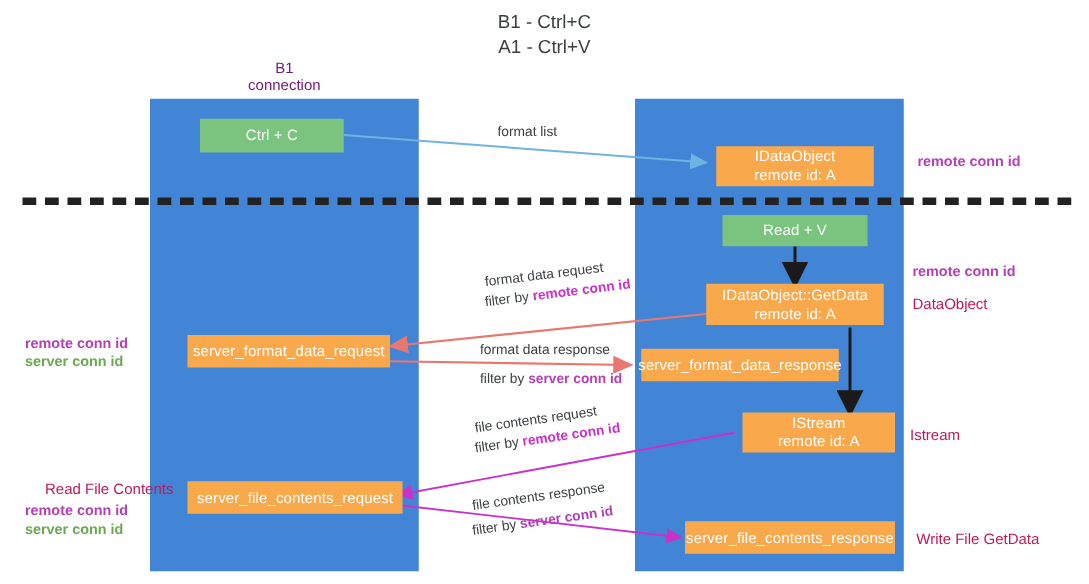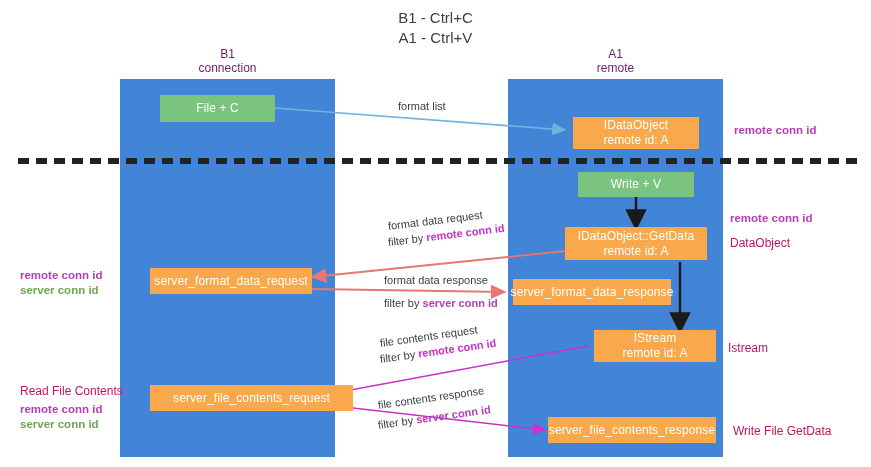--- a/index.html
+++ b/index.html
@@ -96,22 +96,20 @@
 </head>
 <body>
 
 <div id="stage">
 
   <div class="abs title">B1 - Ctrl+C
 A1 - Ctrl+V</div>
 
   <div class="abs lane-header" style="left:120px; top:47px; width:215px;">B1
 connection</div>
-  <div class="abs lane-header" style="left:508px; top:47px; width:215px;">A1
-remote</div>
 
   <div class="abs lane" style="left:120px; top:79px; width:215px; height:378px;"></div>
   <div class="abs lane" style="left:508px; top:79px; width:215px; height:378px;"></div>
 
   <svg class="overlay" viewBox="0 0 871 467">
     <defs>
       <marker id="ah-blue" markerWidth="9" markerHeight="8" refX="8" refY="4" orient="auto">
         <path d="M0,0 L9,4 L0,8 z" fill="#6fb3e0"></path>
       </marker>
       <marker id="ah-red" markerWidth="9" markerHeight="8" refX="8" refY="4" orient="auto">
@@ -135,38 +133,38 @@
 
     <path d="M576,250 L312,277" stroke="#e8776f" stroke-width="1.8" fill="none" marker-end="url(#ah-red)"></path>
 
     <path d="M312,289 L505,292" stroke="#e8776f" stroke-width="1.8" fill="none" marker-end="url(#ah-red)"></path>
 
     <path d="M588,346 L318,396" stroke="#c832c8" stroke-width="1.5" fill="none" marker-end="url(#ah-magenta)"></path>
 
     <path d="M318,404 L545,430" stroke="#c832c8" stroke-width="1.5" fill="none" marker-end="url(#ah-magenta)"></path>
   </svg>
 
-  <div class="abs node green" style="left:160px; top:95px; width:115px; height:27px;">File + C</div>
+  <div class="abs node green" style="left:160px; top:95px; width:115px; height:27px;">Ctrl + C</div>
 
   <div class="abs node orange" style="left:573px; top:117px; width:126px; height:32px;">IDataObject
 remote id: A</div>
 
-  <div class="abs node green" style="left:578px; top:172px; width:116px; height:25px;">Write + V</div>
+  <div class="abs node green" style="left:578px; top:172px; width:116px; height:25px;">Read + V</div>
 
   <div class="abs node orange" style="left:565px; top:227px; width:142px; height:33px;">IDataObject::GetData
 remote id: A</div>
 
   <div class="abs node orange" style="left:513px; top:279px; width:158px; height:26px;">server_format_data_response</div>
 
   <div class="abs node orange" style="left:150px; top:268px; width:162px; height:26px;">server_format_data_request</div>
 
   <div class="abs node orange" style="left:594px; top:330px; width:122px; height:32px;">IStream
 remote id: A</div>
 
-  <div class="abs node orange" style="left:150px; top:385px; width:203px; height:26px;">server_file_contents_request</div>
+  <div class="abs node orange" style="left:150px; top:385px; width:172px; height:26px;">server_file_contents_request</div>
 
   <div class="abs node orange" style="left:548px; top:417px; width:168px; height:26px;">server_file_contents_response</div>
 
   <div class="abs edge-label" style="left:398px; top:99px;">format list</div>
 
   <div class="abs" style="left:388px; top:219px;">
     <div class="edge-label rot-slight">format data request</div>
     <div class="edge-label rot-slight" style="margin-top:1px;"><span>filter by </span><span class="hl-purple">remote conn id</span></div>
   </div>
 
@@ -191,17 +189,17 @@
 
   <div class="abs side-label lbl-plain" style="left:730px; top:236px;">DataObject</div>
 
   <div class="abs side-label lbl-plain" style="left:728px; top:341px;">Istream</div>
 
   <div class="abs side-label lbl-plain" style="left:733px; top:424px;">Write File GetData</div>
 
   <div class="abs side-label lbl-purple" style="left:20px; top:268px;">remote conn id</div>
   <div class="abs side-label lbl-green" style="left:20px; top:283px;">server conn id</div>
 
-  <div class="abs side-label lbl-plain" style="left:20px; top:384px;">Read File Contents</div>
+  <div class="abs side-label lbl-plain" style="left:36px; top:384px;">Read File Contents</div>
   <div class="abs side-label lbl-purple" style="left:20px; top:402px;">remote conn id</div>
   <div class="abs side-label lbl-green" style="left:20px; top:417px;">server conn id</div>
 
 </div>
 
 </body></html>

